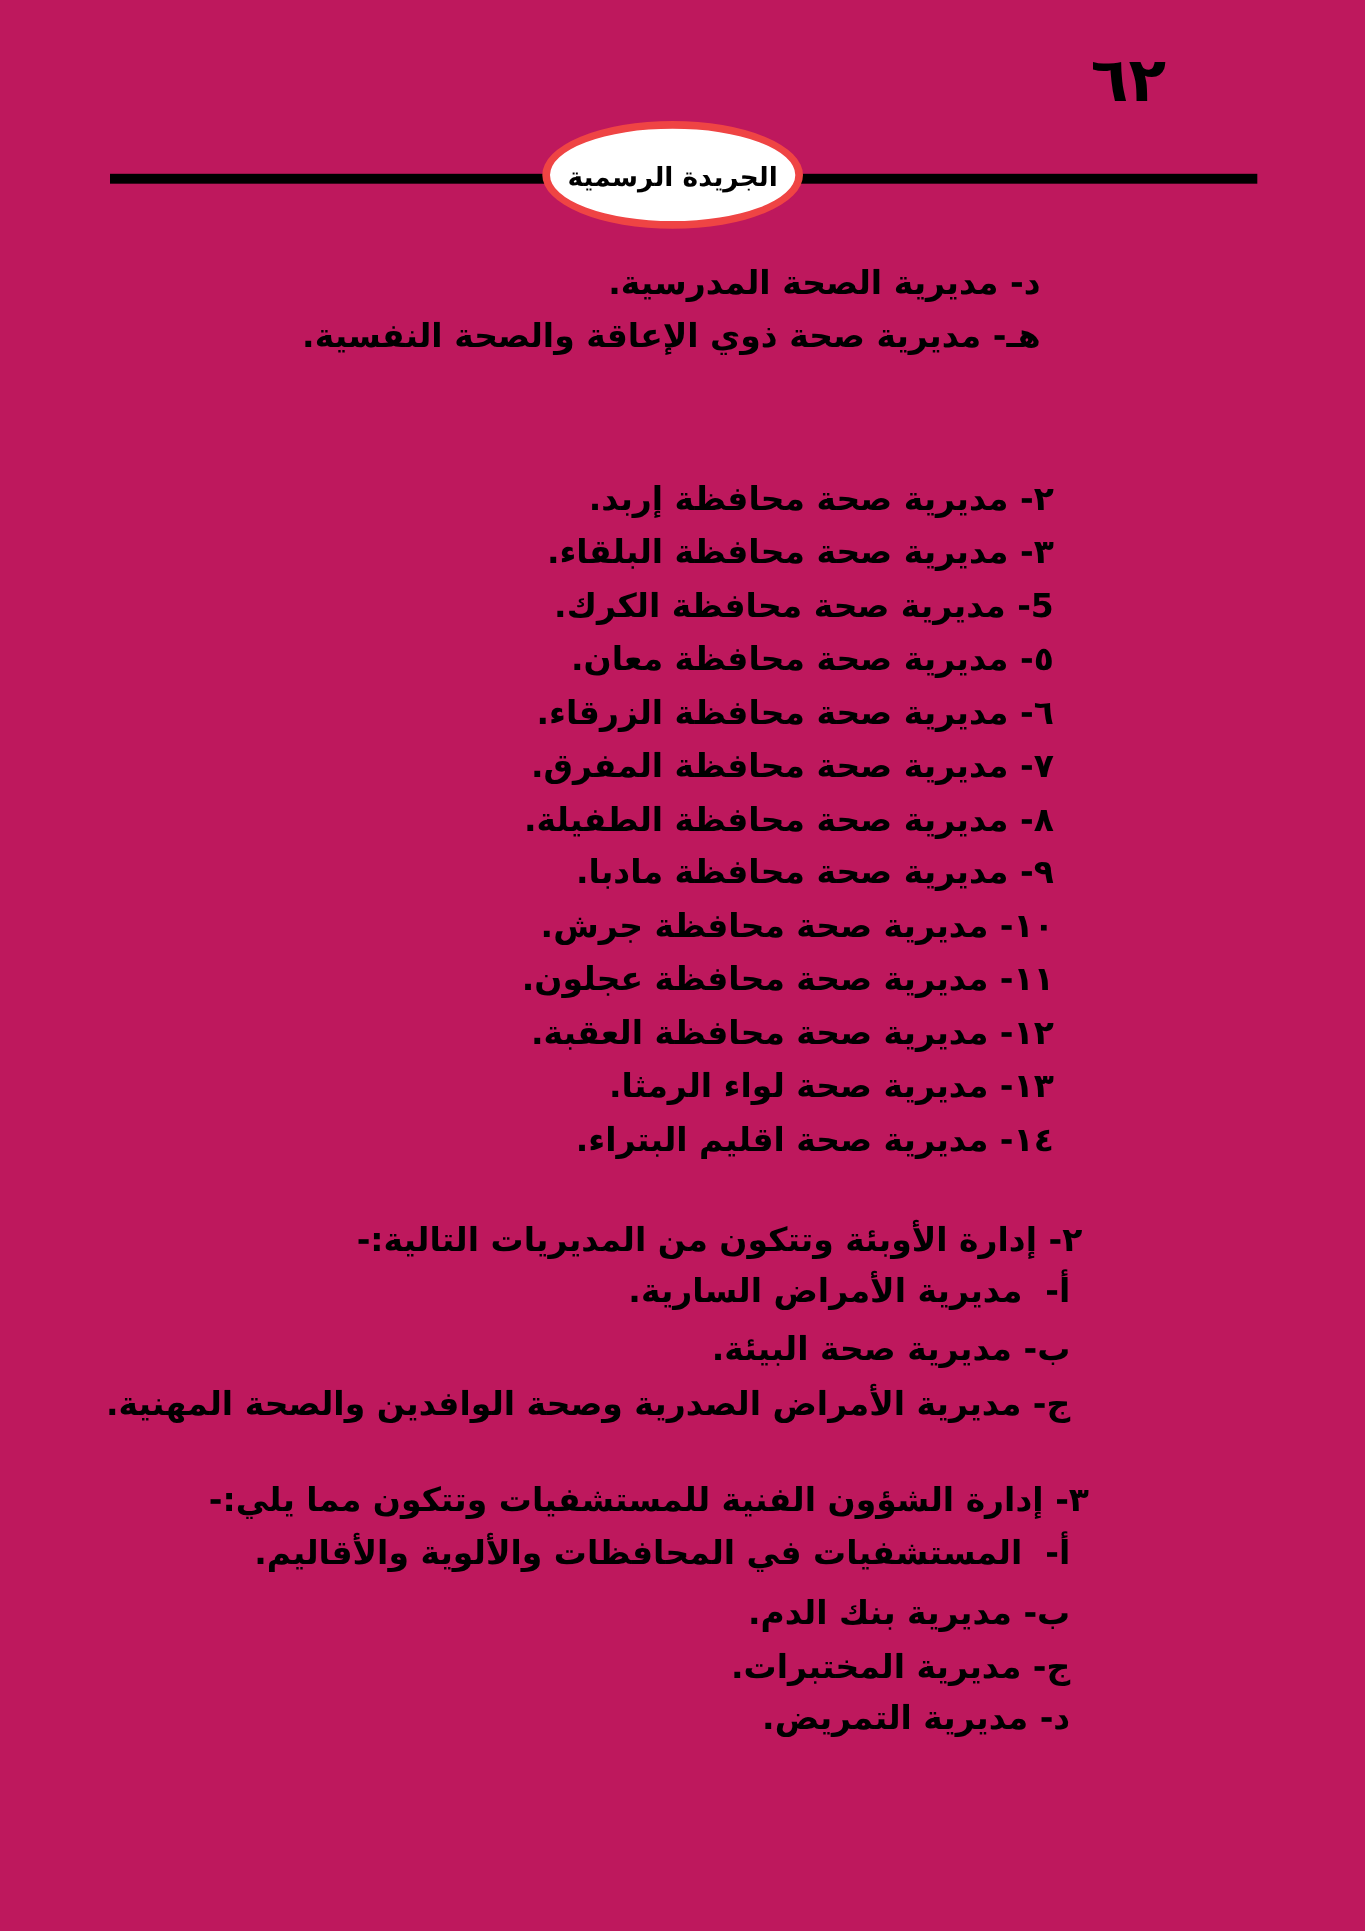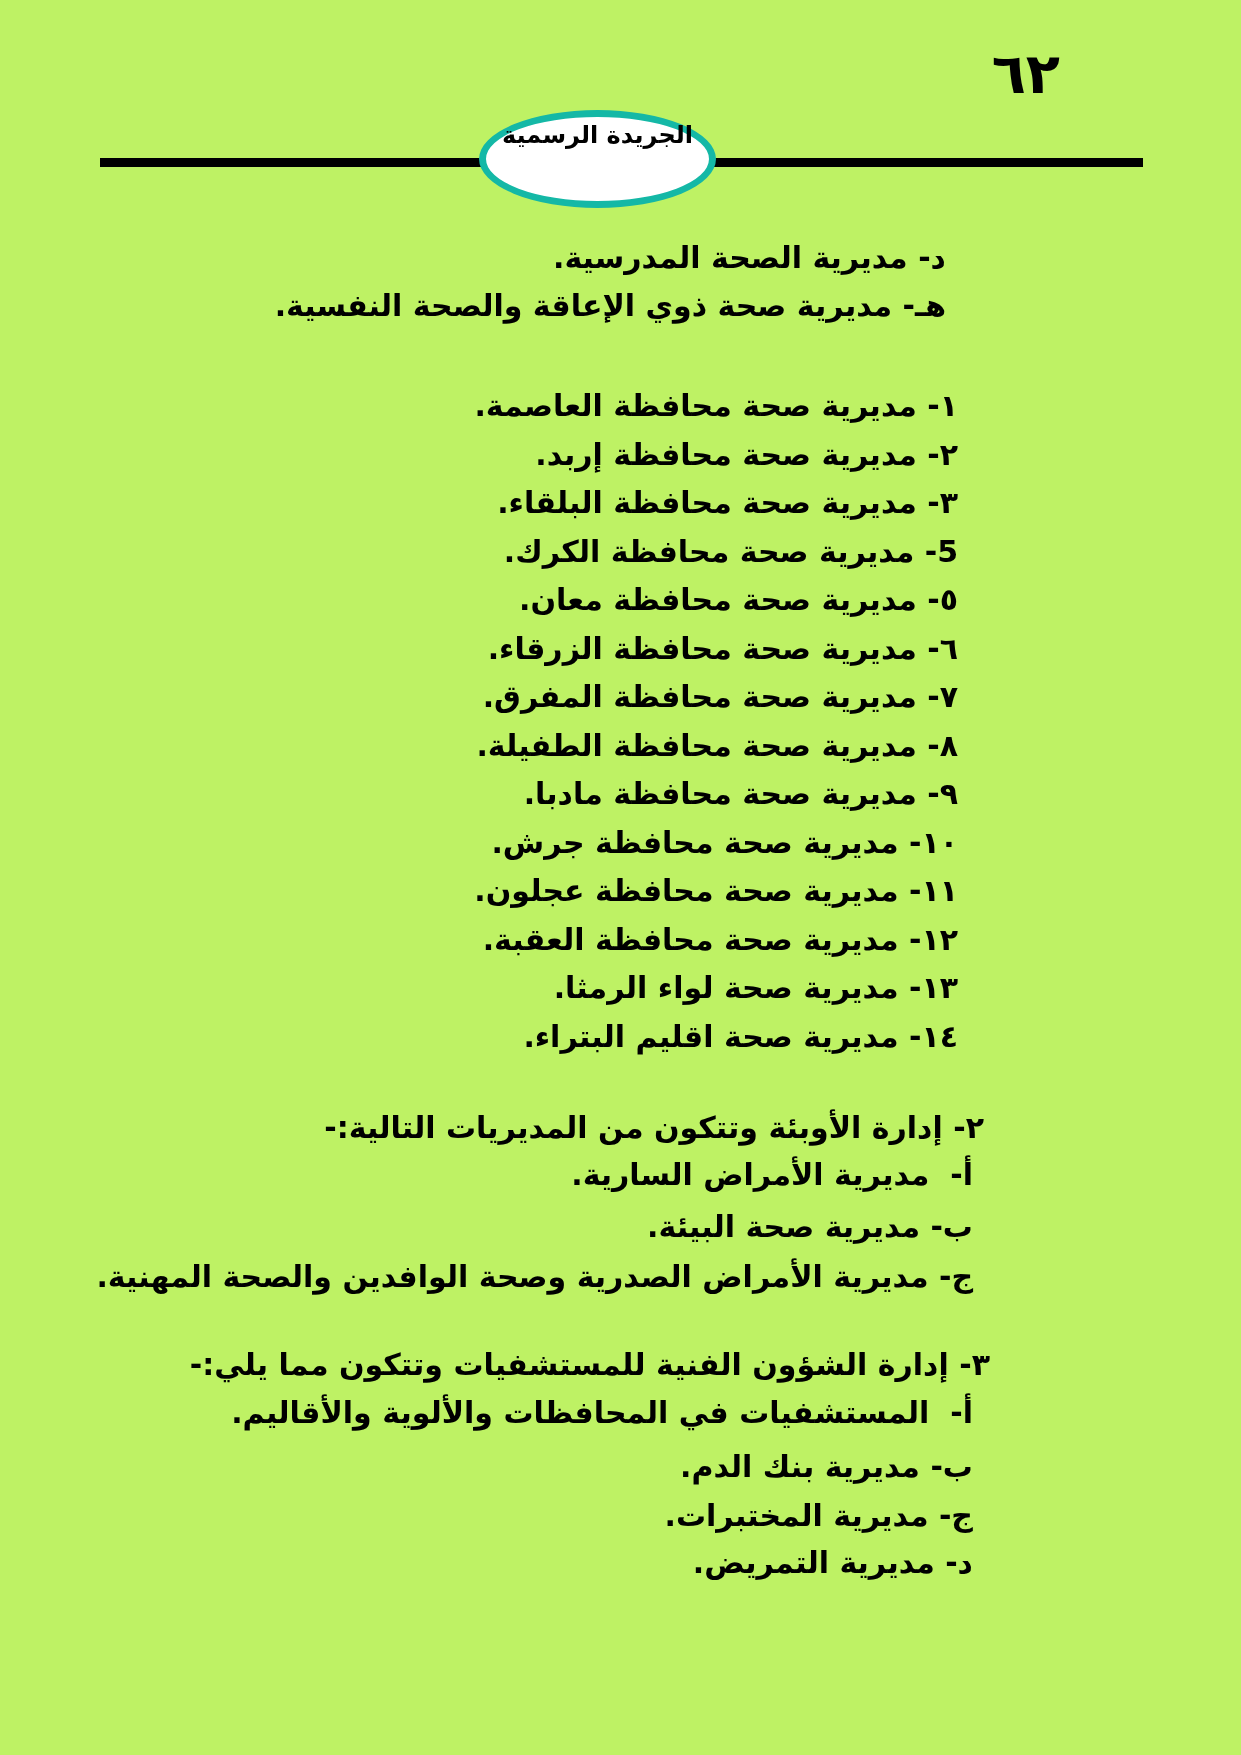--- a/index.html
+++ b/index.html
@@ -4,21 +4,21 @@
 <style>
   html, body {
     margin: 0;
     padding: 0;
     background: #ffffff;
   }
   .page {
     position: relative;
     width: 1241px;
     height: 1755px;
-    background: #bef264;
+    background: #be185d;
     overflow: hidden;
     font-family: "DejaVu Sans", sans-serif;
     color: #000000;
   }
   .page-number {
     position: absolute;
     top: 46px;
     right: 181px;
     font-size: 56px;
     font-weight: bold;
@@ -29,29 +29,29 @@
     position: absolute;
     top: 158px;
     left: 100px;
     width: 1043px;
     height: 9px;
     background: #000000;
   }
   .banner-ellipse {
     position: absolute;
     top: 110px;
-    left: 479px;
+    left: 493px;
     width: 237px;
     height: 98px;
     box-sizing: border-box;
-    border: 7px solid #14b8a6;
+    border: 7px solid #ef4444;
     border-radius: 50%;
     background: #ffffff;
     display: flex;
-    align-items: flex-start;
+    align-items: center;
     justify-content: center;
     z-index: 2;
   }
   .banner-ellipse span {
     font-size: 24px;
     font-weight: bold;
     direction: rtl;
     white-space: nowrap;
     padding-top: 4px;
   }
@@ -74,21 +74,20 @@
   <div class="page-number">٦٢</div>
 
   <div class="header-rule"></div>
   <div class="banner-ellipse">
     <span>الجريدة الرسمية</span>
   </div>
 
   <div class="line" style="top:234px;  right:295px;">د- مديرية الصحة المدرسية.</div>
   <div class="line" style="top:282px;  right:295px;">هـ- مديرية صحة ذوي الإعاقة والصحة النفسية.</div>
 
-  <div class="line" style="top:382px;  right:283px;">١- مديرية صحة محافظة العاصمة.</div>
   <div class="line" style="top:431px;  right:283px;">٢- مديرية صحة محافظة إربد.</div>
   <div class="line" style="top:479px;  right:283px;">٣- مديرية صحة محافظة البلقاء.</div>
   <div class="line" style="top:528px;  right:283px;">5- مديرية صحة محافظة الكرك.</div>
   <div class="line" style="top:576px;  right:283px;">٥- مديرية صحة محافظة معان.</div>
   <div class="line" style="top:625px;  right:283px;">٦- مديرية صحة محافظة الزرقاء.</div>
   <div class="line" style="top:673px;  right:283px;">٧- مديرية صحة محافظة المفرق.</div>
   <div class="line" style="top:722px;  right:283px;">٨- مديرية صحة محافظة الطفيلة.</div>
   <div class="line" style="top:770px;  right:283px;">٩- مديرية صحة محافظة مادبا.</div>
   <div class="line" style="top:819px;  right:283px;">١٠- مديرية صحة محافظة جرش.</div>
   <div class="line" style="top:867px;  right:283px;">١١- مديرية صحة محافظة عجلون.</div>

